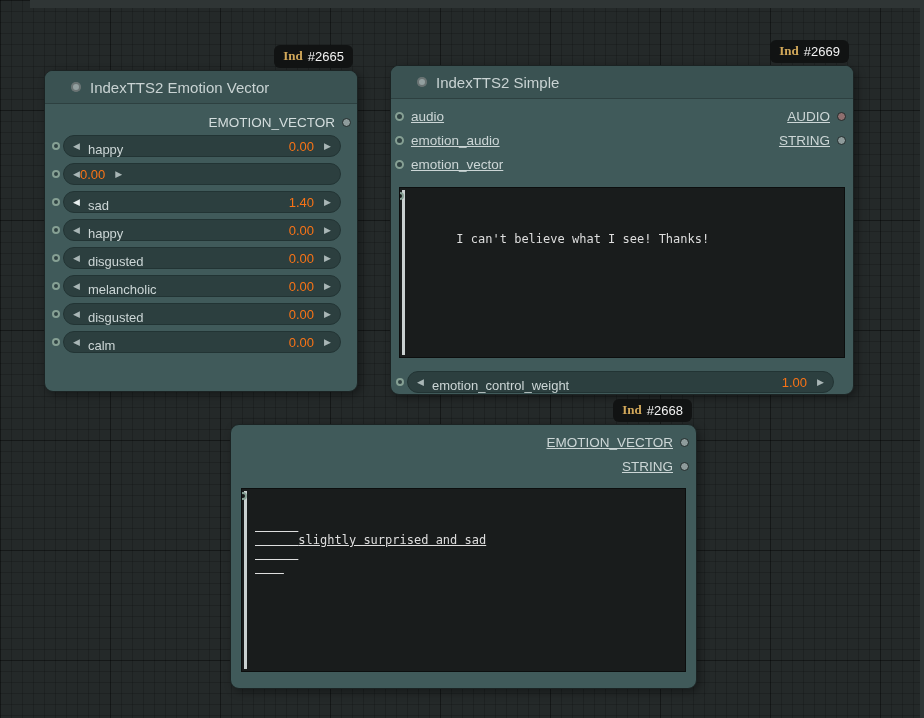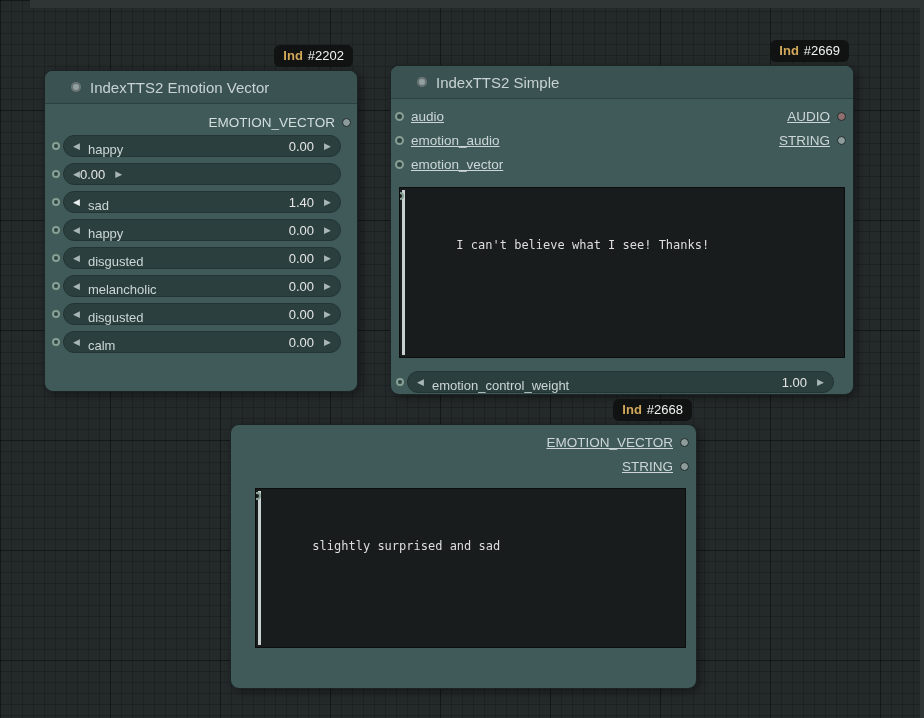--- a/index.html
+++ b/index.html
@@ -24,62 +24,62 @@
   .node{position:absolute;background:var(--node-body);border:1px solid var(--node-border);
     border-radius:9px;box-shadow:3px 3px 9px rgba(0,0,0,.38);}
   .node-header{height:33px;background:var(--node-header);border-radius:8px 8px 0 0;
     display:flex;align-items:center;gap:9px;padding:0 26px;border-bottom:1px solid rgba(0,0,0,.22);}
   .collapse-dot{width:10px;height:10px;border-radius:50%;background:#93a0a0;
     box-shadow:inset 0 0 0 2px rgba(0,0,0,.28);flex:0 0 auto;}
   .node-title{font-size:15px;color:var(--title-text);white-space:nowrap;}
 
   .badge{position:absolute;top:-26px;right:4px;background:var(--badge-bg);border-radius:6px;
     padding:3px 9px 4px 9px;font-size:13px;display:flex;gap:5px;align-items:center;white-space:nowrap;}
-  .badge-prefix{color:var(--badge-prefix);font-weight:bold;max-width:24px;overflow:hidden;}
+  .badge-prefix{color:var(--badge-prefix);font-weight:bold;max-width:24px;overflow:hidden;font-family:Liberation Serif, serif;}
   .badge-id{color:var(--badge-text);}
 
   .single-out{display:flex;justify-content:flex-end;align-items:center;gap:7px;height:26px;
     margin-top:5px;padding-right:6px;font-size:13.5px;color:#d3dddd;}
   .io-rows{margin-top:5px;}
   .io-row{display:flex;justify-content:space-between;align-items:center;height:24px;
     padding:0 7px 0 4px;font-size:13.5px;color:var(--label-text);}
   .io-left,.io-right{display:flex;align-items:center;gap:7px;text-decoration:underline;}
   .dot-out{width:9px;height:9px;border-radius:50%;background:var(--port-dot);
     border:1px solid #1f2a2a;flex:0 0 auto;}
   .dot-out.audio{background:var(--audio-port);}
   .dot-in{width:9px;height:9px;border-radius:50%;border:2px solid var(--input-ring);
     background:rgba(0,0,0,.25);flex:0 0 auto;}
 
   .sliders{display:flex;flex-direction:column;gap:6px;padding:0 16px 0 18px;}
   .slider{position:relative;height:22px;background:var(--slider-bg);
     border:1px solid var(--slider-border);border-radius:11px;display:flex;align-items:center;
     padding:0 9px;font-size:13px;color:var(--label-text);}
   .slider .arrow{font-size:9px;color:#a9b6b6;line-height:1;}
   .slider .slabel{margin-left:8px;flex:1;overflow:hidden;white-space:nowrap;margin-top:7px;}
-  .slider .svalue{margin-right:10px;color:#e5e5e5;}
+  .slider .svalue{margin-right:10px;color:#f97316;}
   .slider .dot-in{position:absolute;left:-12px;top:50%;transform:translateY(-50%);width:8px;height:8px;}
 
   .textbox{position:relative;background:var(--textarea-bg);border:1px solid #0c0e0e;
     color:#dedede;font-family:"DejaVu Sans Mono",monospace;font-size:12px;
-    padding:22px 8px 6px 13px;overflow:hidden;white-space:pre-wrap;}
+    padding:16px 8px 6px 13px;overflow:hidden;white-space:pre-wrap;}
   .scrollbar{position:absolute;left:2px;top:2px;bottom:2px;width:3px;background:#c9d0d0;}
   .widget-dot{position:absolute;width:8px;height:8px;border-radius:50%;
     border:2px solid var(--input-ring);background:#151818;}
 </style>
 </head>
 <body>
 
 <div class="canvas">
   <div class="edge-top"></div>
   <div class="edge-right"></div>
 
   <div class="node" style="left:44px;top:70px;width:314px;height:322px;">
     <div class="badge">
       <span class="badge-prefix">Ind</span>
-      <span class="badge-id">#2202</span>
+      <span class="badge-id">#2665</span>
     </div>
     <div class="node-header">
       <span class="collapse-dot"></span>
       <span class="node-title">IndexTTS2 Emotion Vector</span>
     </div>
     <div class="single-out">
       <span>EMOTION_VECTOR</span>
       <span class="dot-out"></span>
     </div>
     <div class="sliders">
@@ -208,19 +208,19 @@
         </div>
       </div>
       <div class="io-row">
         <div class="io-left"></div>
         <div class="io-right">
           <span>STRING</span>
           <span class="dot-out"></span>
         </div>
       </div>
     </div>
-    <div class="textbox" style="margin:10px 10px 0 24px;height:160px;">
+    <div class="textbox" style="margin:10px 10px 0 10px;height:184px;text-decoration:underline;">
       <span class="scrollbar"></span>
       <span>slightly surprised and sad</span>
       <span class="widget-dot" style="left:-3px;top:3px;"></span>
     </div>
   </div>
 </div>
 
 </body></html>

